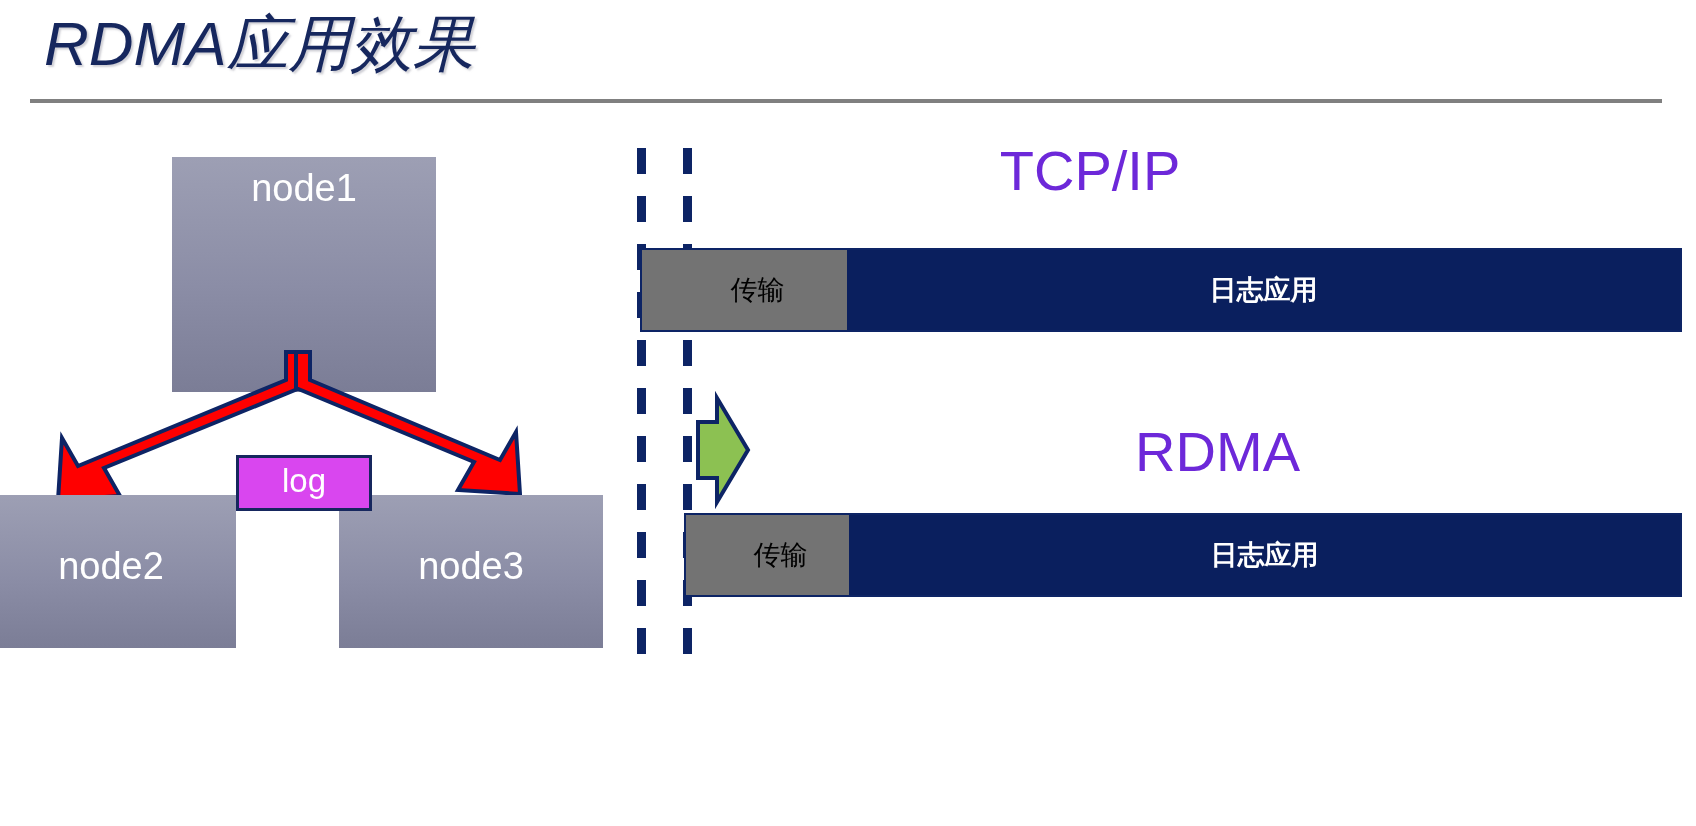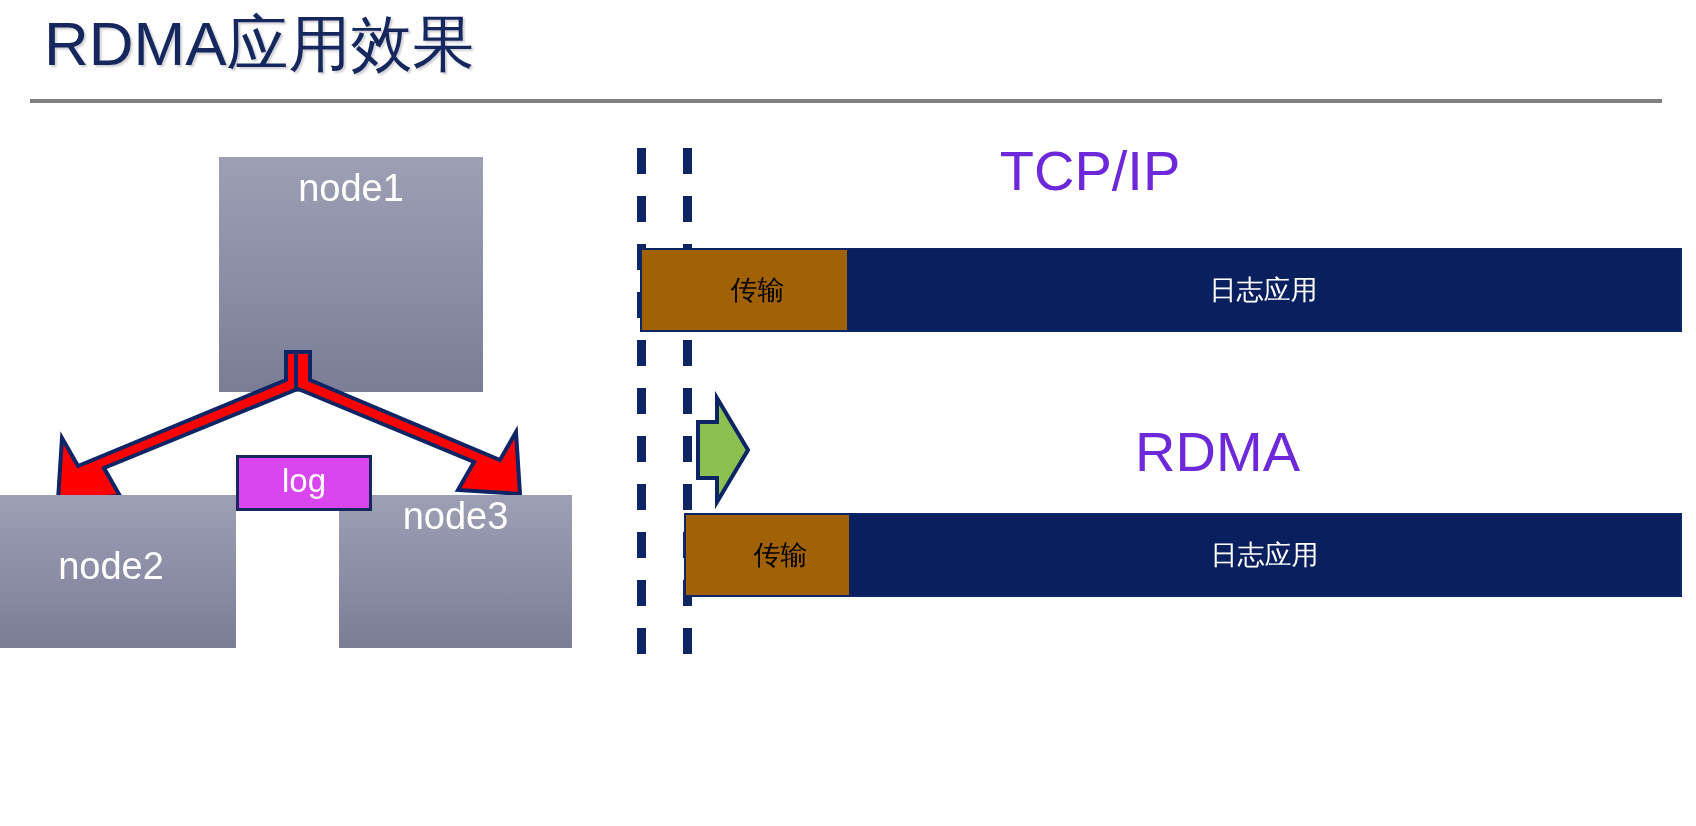--- a/index.html
+++ b/index.html
@@ -23,20 +23,21 @@
     position: absolute;
     left: 44px;
     top: 6px;
     font-size: 62px;
     line-height: 76px;
     color: #16275e;
     font-weight: 400;
     letter-spacing: 0px;
     white-space: nowrap;
     text-shadow: 2px 2px 2px rgba(170,170,180,0.55);
+    font-style: italic;
   }
   #title-rule {
     position: absolute;
     left: 30px;
     top: 99px;
     width: 1632px;
     height: 4px;
     background: #808080;
   }
 
@@ -48,34 +49,34 @@
     font-size: 38px;
     text-align: center;
     box-sizing: border-box;
   }
   #node1 {
     left: 172px;
     top: 157px;
     width: 264px;
     height: 235px;
     padding-top: 10px;
-    margin-left: 47px;
   }
   #node2 {
     left: -14px;
     top: 495px;
     width: 250px;
     height: 153px;
     padding-top: 50px;
   }
   #node3 {
     left: 339px;
     top: 495px;
-    width: 233px;
+    width: 264px;
     height: 153px;
+    padding-top: 50px;
   }
   #log-box {
     position: absolute;
     left: 236px;
     top: 455px;
     width: 136px;
     height: 56px;
     background: #d946ef;
     border: 3px solid #16275e;
     box-sizing: border-box;
@@ -113,40 +114,41 @@
     height: 84px;
     border: 2px solid #0d2465;
     box-sizing: border-box;
     display: flex;
     background: #0a1f5e;
   }
   #bar-tcp { left: 640px; top: 248px; width: 1042px; }
   #bar-rdma { left: 684px; top: 513px; width: 998px; }
 
   .seg-transfer {
-    background: #a16207;
+    background: #737373;
     color: #000000;
     font-size: 27px;
     display: flex;
     align-items: center;
     justify-content: center;
     box-sizing: border-box;
     padding-left: 26px;
   }
   #bar-tcp .seg-transfer { width: 205px; }
   #bar-rdma .seg-transfer { width: 163px; }
 
   .seg-app {
     flex: 1;
     background: #0a1f5e;
     color: #ffffff;
     font-size: 27px;
     display: flex;
     align-items: center;
     justify-content: center;
+    font-weight: bold;
   }
 
   .proto-label {
     position: absolute;
     font-size: 56px;
     color: #6d28d9;
     text-align: center;
     white-space: nowrap;
   }
   #label-tcp { left: 880px; top: 138px; width: 420px; }

